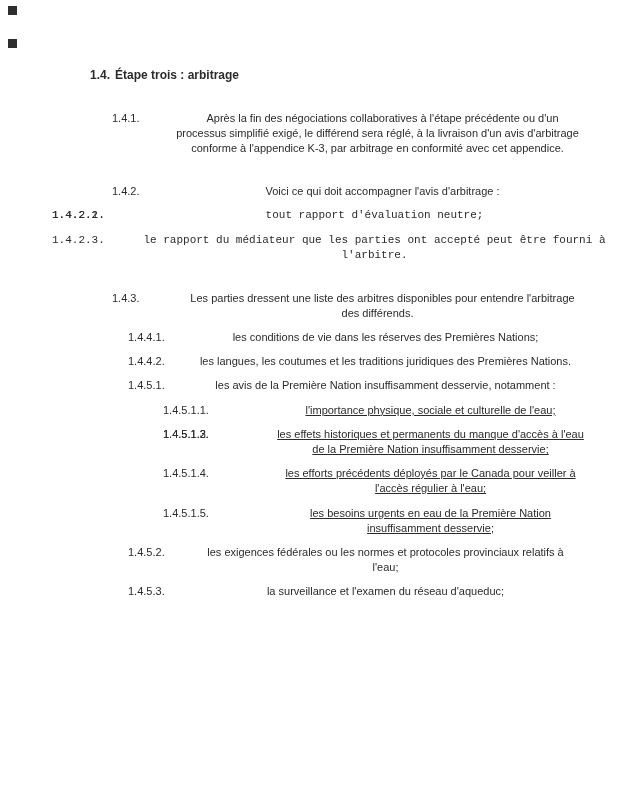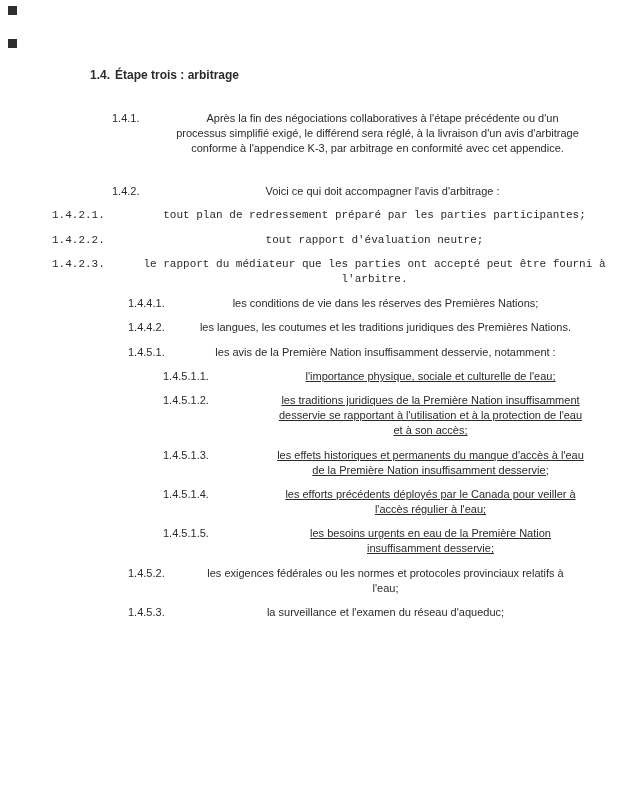--- a/index.html
+++ b/index.html
@@ -89,34 +89,38 @@
 conforme à l'appendice K-3, par arbitrage en conformité avec cet appendice.</div>
   </div>
 
   <div class="item l2">
     <span class="num">1.4.2.</span>
     <div class="txt">Voici ce qui doit accompagner l'avis d'arbitrage :</div>
   </div>
 
   <div class="item l3tab">
     <span class="num">1.4.2.1.</span>
-    <div class="txt">tout plan de redressement préparé par les parties participantes;</div>
   </div>
 
   <div class="item l3tab">
     <span class="num">1.4.2.2.</span>
     <div class="txt">tout rapport d'évaluation neutre;</div>
   </div>
 
   <div class="item l3tab">
     <span class="num">1.4.2.3.</span>
     <div class="txt">le rapport du médiateur que les parties ont accepté peut être fourni à
 l'arbitre.</div>
   </div>
 
+  <div class="item l2">
+    <span class="num">1.4.3.</span>
+    <div class="txt">Les parties dressent une liste des arbitres disponibles pour entendre l'arbitrage
+des différends.</div>
+  </div>
 
 
   <div class="item l3near">
     <span class="num">1.4.4.1.</span>
     <div class="txt">les conditions de vie dans les réserves des Premières Nations;</div>
   </div>
 
   <div class="item l3near">
     <span class="num">1.4.4.2.</span>
     <div class="txt">les langues, les coutumes et les traditions juridiques des Premières Nations.</div>
@@ -128,23 +132,20 @@
     <div class="txt">les avis de la Première Nation insuffisamment desservie, notamment :</div>
   </div>
 
   <div class="item l4tab">
     <span class="num">1.4.5.1.1.</span>
     <div class="txt">l'importance physique, sociale et culturelle de l'eau;</div>
   </div>
 
   <div class="item l4tab">
     <span class="num">1.4.5.1.2.</span>
-    <div class="txt">les traditions juridiques de la Première Nation insuffisamment
-desservie se rapportant à l'utilisation et à la protection de l'eau
-et à son accès;</div>
   </div>
 
   <div class="item l4tab">
     <span class="num">1.4.5.1.3.</span>
     <div class="txt">les effets historiques et permanents du manque d'accès à l'eau
 de la Première Nation insuffisamment desservie;</div>
   </div>
 
   <div class="item l4tab">
     <span class="num">1.4.5.1.4.</span>

